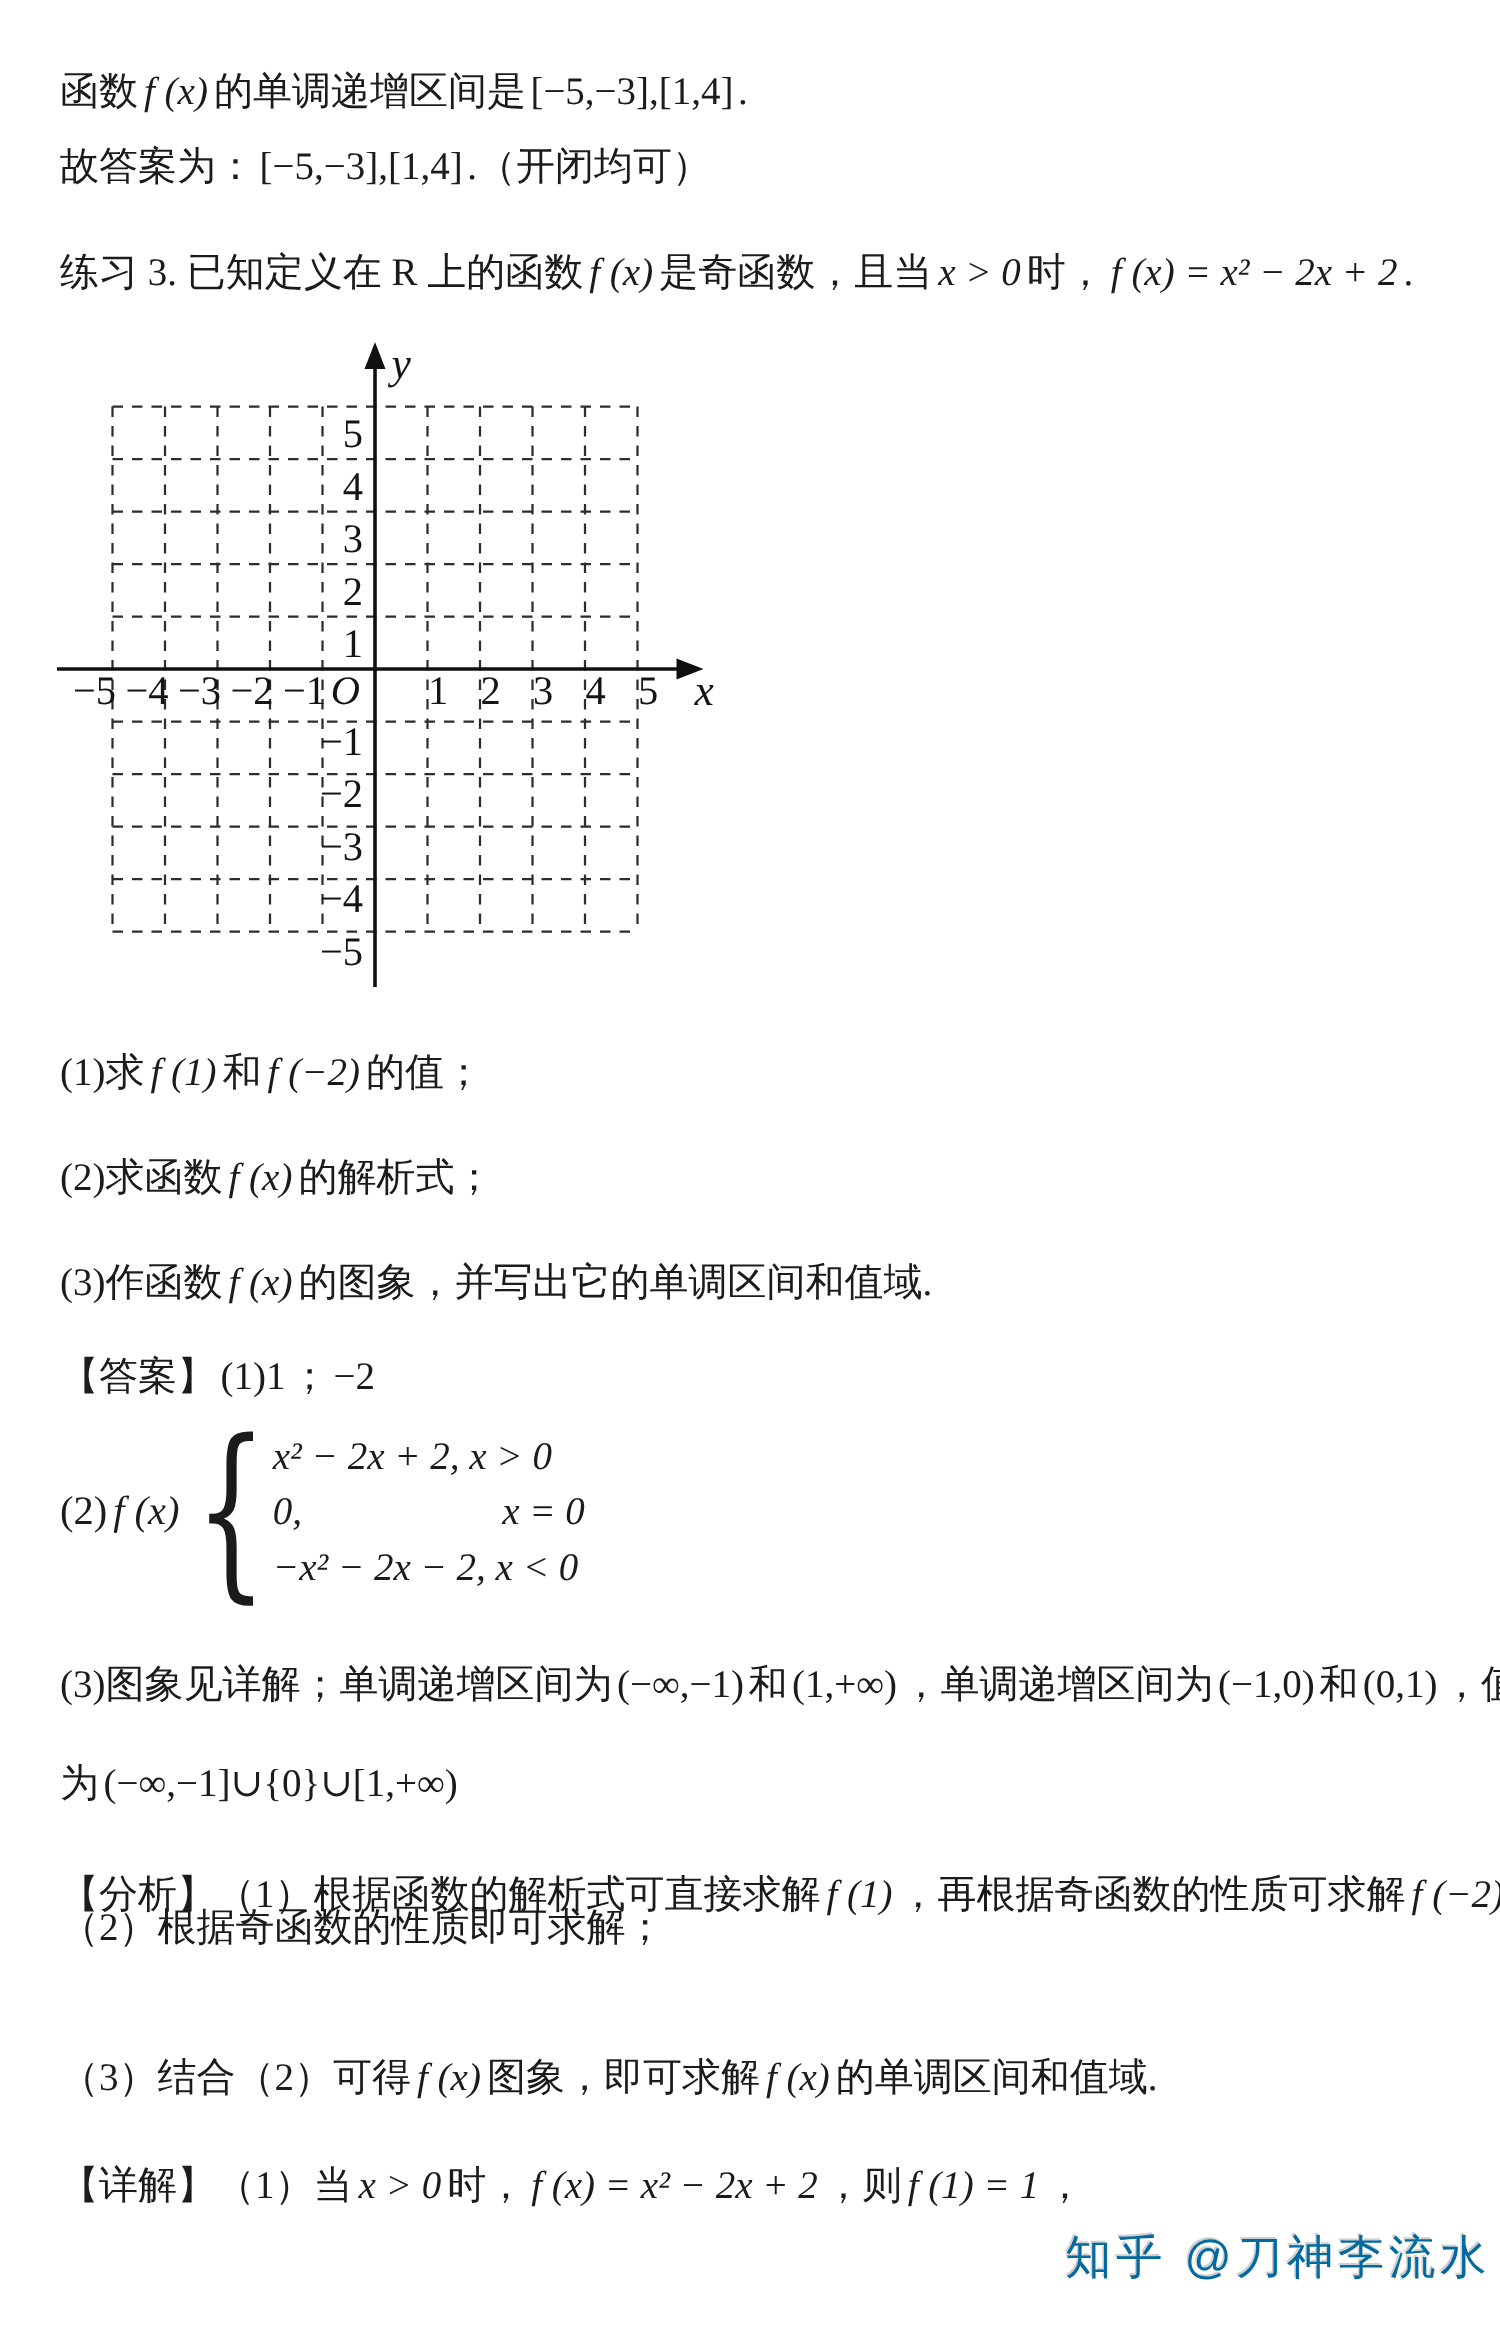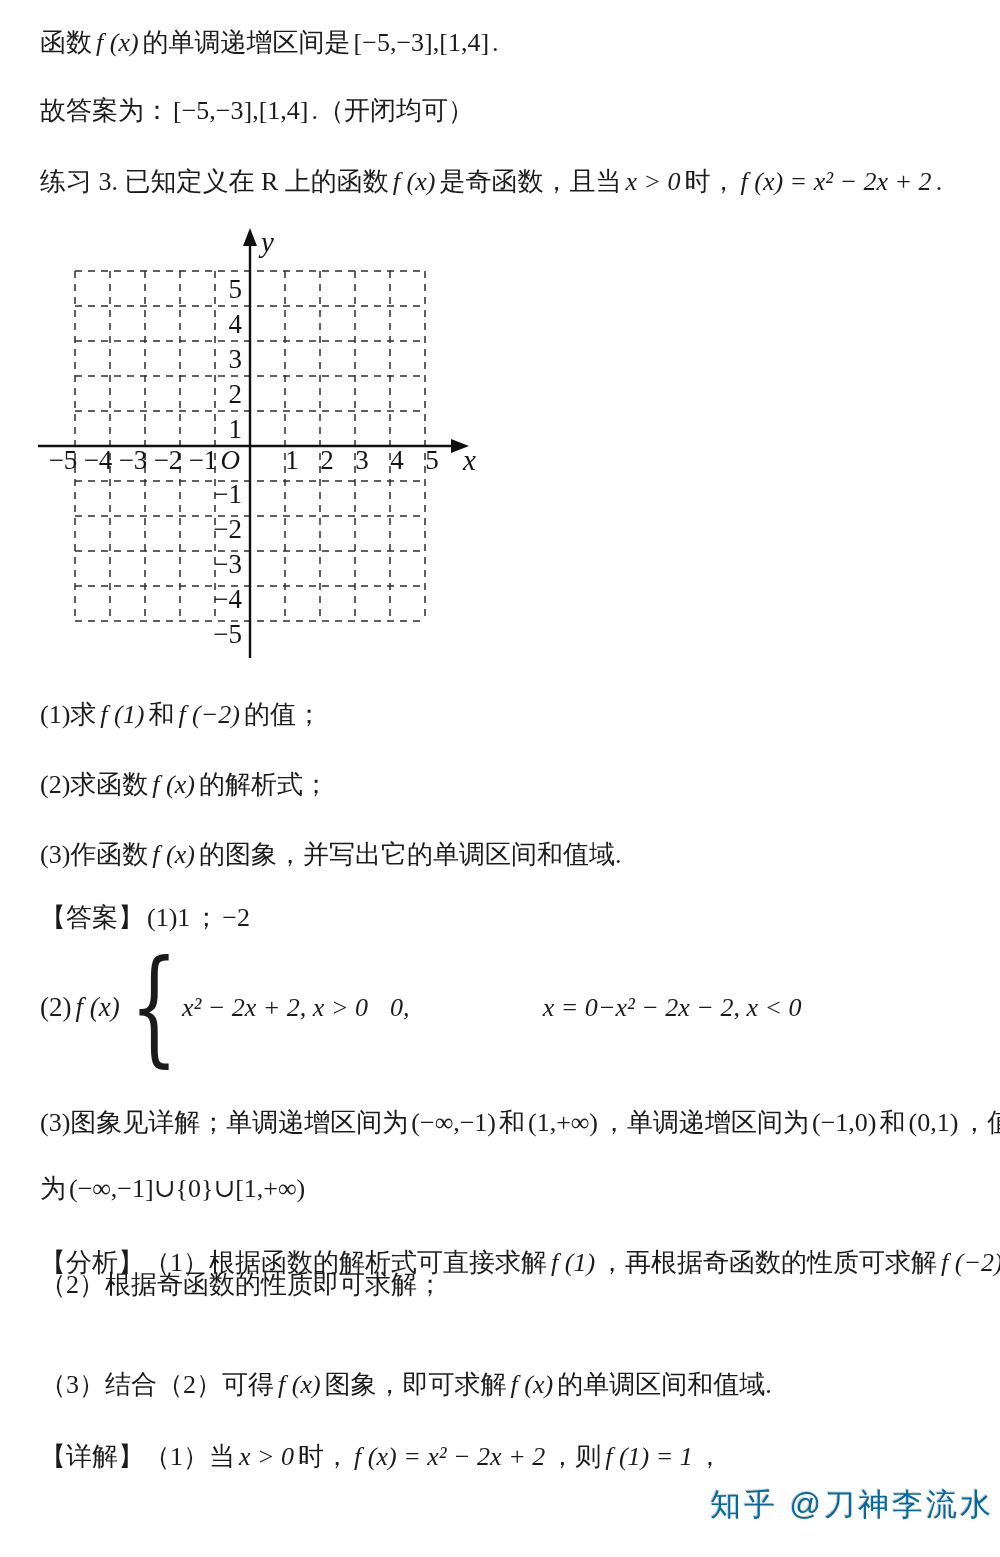--- a/index.html
+++ b/index.html
@@ -13,32 +13,32 @@
   #graph-svg .grid{stroke:#2d2d2d;stroke-width:1.5;stroke-dasharray:7 6;fill:none;}
   #graph-svg .axis{stroke:#101010;stroke-width:2.4;}
   #graph-svg .arrow{fill:#101010;stroke:none;}
   #graph-svg text.tick{font-family:"Liberation Serif","DejaVu Serif",serif;font-size:27px;fill:#141414;}
   #graph-svg text.axisname{font-family:"Liberation Serif","DejaVu Serif",serif;font-size:29px;font-style:italic;fill:#141414;}
   #graph-svg text.it{font-style:italic;}
   .pw{position:absolute;left:40px;top:948px;display:flex;align-items:center;}
   .pw-lhs{font-size:27px;white-space:nowrap;}
   .pw-brace{font-family:"DejaVu Serif",serif;font-size:126px;line-height:118px;
             transform:scaleX(.6);margin:0 -12px 0 -10px;font-weight:400;}
-  .pw-rows{display:flex;flex-direction:row;font-size:26px;font-style:italic;}
+  .pw-rows{display:flex;flex-direction:column;font-size:26px;font-style:italic;}
   .pw-row{display:flex;justify-content:space-between;width:208px;line-height:37px;white-space:nowrap;}
   .watermark{position:absolute;left:710px;top:1484px;white-space:nowrap;
              font-family:"Liberation Sans","DejaVu Sans",sans-serif;font-size:31px;letter-spacing:3px;
              color:#0369a1;text-shadow:1px 1px 0 #ffffff,-1px -1px 0 #cfcfcf;}
 </style>
 </head>
 <body>
 
 <div class="page">
 
-  <div class="line" style="top:26px"><span class="seg cn">函数</span><span class="seg m">f (x)</span><span class="seg cn">的单调递增区间是</span><span class="seg u">[−5,−3],[1,4]</span><span class="seg cn">.</span></div>
+  <div class="line" style="top:44px"><span class="seg cn">函数</span><span class="seg m">f (x)</span><span class="seg cn">的单调递增区间是</span><span class="seg u">[−5,−3],[1,4]</span><span class="seg cn">.</span></div>
   <div class="line" style="top:94px"><span class="seg cn">故答案为：</span><span class="seg u">[−5,−3],[1,4]</span><span class="seg cn">.（开闭均可）</span></div>
   <div class="line" style="top:165px"><span class="seg cn">练习 3. 已知定义在 R 上的函数</span><span class="seg m">f (x)</span><span class="seg cn">是奇函数，且当</span><span class="seg m">x &gt; 0</span><span class="seg cn">时，</span><span class="seg m">f (x) = x² − 2x + 2</span><span class="seg cn">.</span></div>
 
   <div class="graph-wrap">
     <svg id="graph-svg" width="460" height="450" viewBox="0 0 460 450">
         <line x1="45" y1="49" x2="45" y2="399" class="grid"></line>
         <line x1="80" y1="49" x2="80" y2="399" class="grid"></line>
         <line x1="115" y1="49" x2="115" y2="399" class="grid"></line>
         <line x1="150" y1="49" x2="150" y2="399" class="grid"></line>
         <line x1="185" y1="49" x2="185" y2="399" class="grid"></line>

